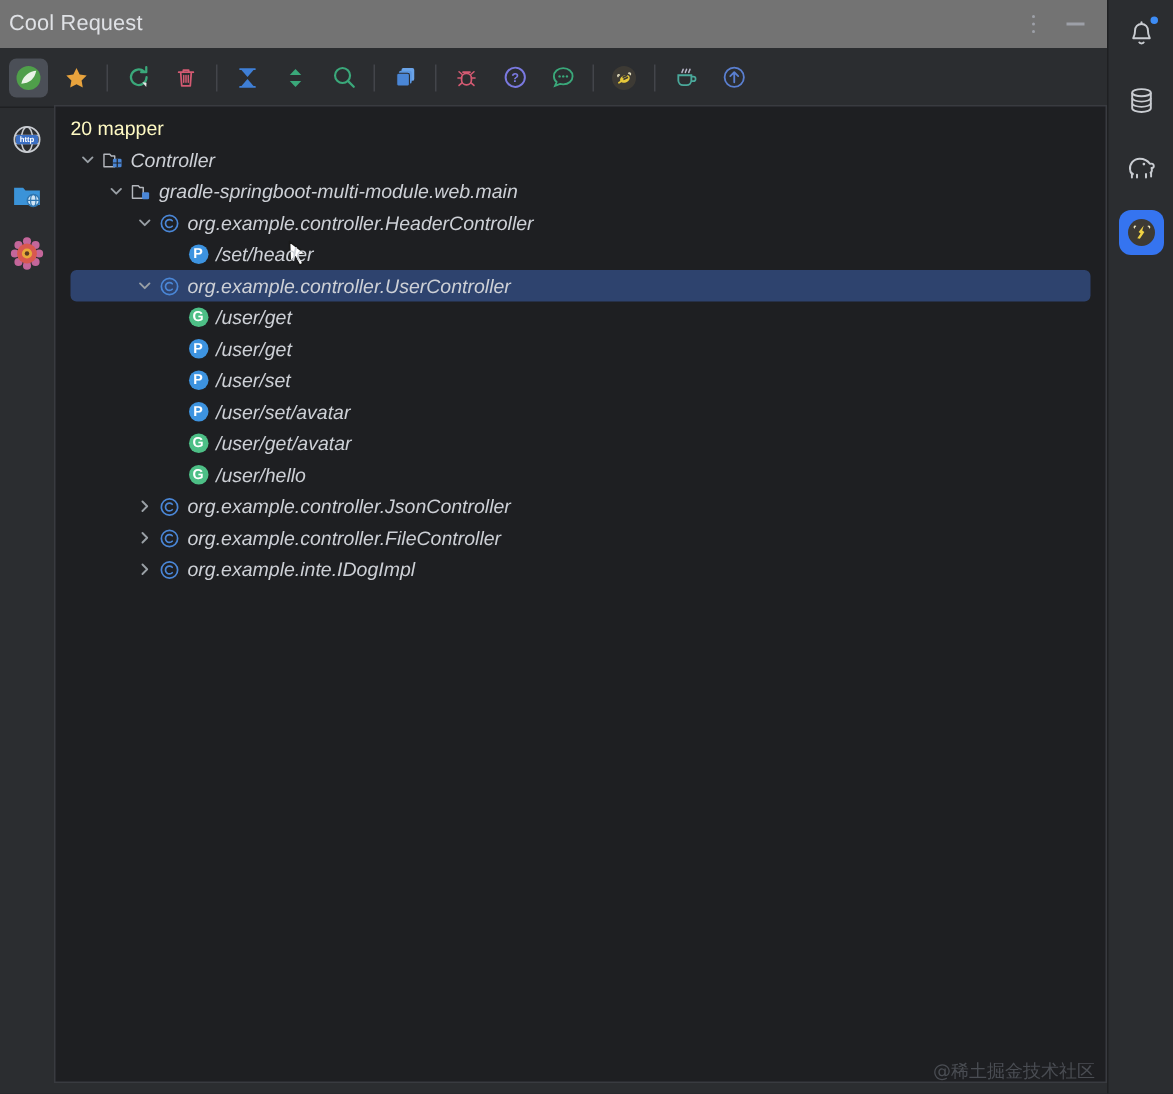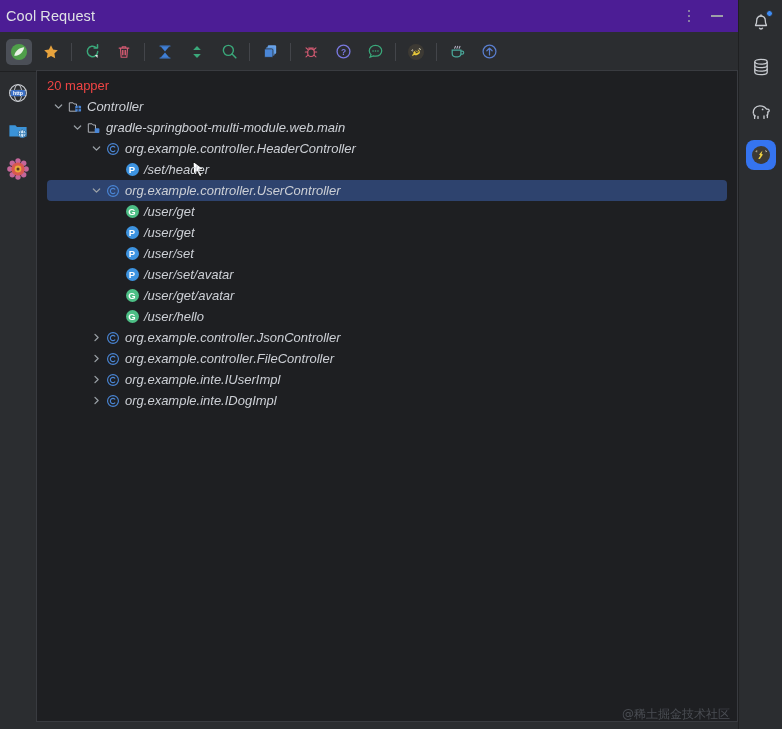--- a/index.html
+++ b/index.html
@@ -11,21 +11,21 @@
   }
   #app {
     position: relative;
     width: 782px; height: 729px;
     background: #2b2d30;
   }
 
   
   .titlebar {
     position: absolute; left: 0; top: 0; width: 738px; height: 32px;
-    background: #4c1d95;
+    background: #737373;
     display: flex; align-items: center;
   }
   .title-text {
     margin-left: 6px;
     color: #dfe1e5; font-size: 14.5px; letter-spacing: .1px;
   }
   .titlebar-actions {
     margin-left: auto; display: flex; align-items: center; gap: 2px;
     padding-right: 8px;
   }
@@ -101,21 +101,21 @@
     font-size: 13px; color: #cdd0d6;
     white-space: nowrap; cursor: default;
     position: relative;
   }
   .row .rowbg {
     position: absolute; left: 10px; right: 10px; top: 0; bottom: 0;
     border-radius: 4px; z-index: 0;
   }
   .row.selected .rowbg { background: #2e436e; }
   .row > * { position: relative; z-index: 1; }
-  .row.plain { padding-left: 10px; color: #ef4444; }
+  .row.plain { padding-left: 10px; color: #fef9c3; }
   .twisty {
     width: 15px; height: 21px; flex: none;
     display: flex; align-items: center; justify-content: center;
     color: #9aa0a6;
   }
   .twisty svg { display: block; }
   .nodeicon {
     width: 18px; height: 21px; flex: none;
     display: flex; align-items: center; justify-content: center;
   }
@@ -492,36 +492,20 @@
               <svg width="9" height="9" viewBox="0 0 10 10">
                 <path d="M3.3 1.5L6.8 5l-3.5 3.5" fill="none" stroke="#9aa0a6" stroke-width="1.4" stroke-linecap="round" stroke-linejoin="round"></path>
               </svg>
             </span>
             <span class="nodeicon">
               <svg width="14" height="14" viewBox="0 0 16 16">
                 <circle cx="8" cy="8" r="6.2" fill="none" stroke="#4a86d6" stroke-width="1.3"></circle>
                 <path d="M10.1 5.9a3 3 0 1 0 0 4.2" fill="none" stroke="#4a86d6" stroke-width="1.3" stroke-linecap="round"></path>
               </svg>
             </span>
-            <span class="label">org.example.inte.IUserImpl</span>
-          </div>
-          <div class="row">
-            <div class="rowbg"></div>
-            <span style="width: 52px; flex: 0 0 auto;"></span>
-            <span class="twisty">
-              <svg width="9" height="9" viewBox="0 0 10 10">
-                <path d="M3.3 1.5L6.8 5l-3.5 3.5" fill="none" stroke="#9aa0a6" stroke-width="1.4" stroke-linecap="round" stroke-linejoin="round"></path>
-              </svg>
-            </span>
-            <span class="nodeicon">
-              <svg width="14" height="14" viewBox="0 0 16 16">
-                <circle cx="8" cy="8" r="6.2" fill="none" stroke="#4a86d6" stroke-width="1.3"></circle>
-                <path d="M10.1 5.9a3 3 0 1 0 0 4.2" fill="none" stroke="#4a86d6" stroke-width="1.3" stroke-linecap="round"></path>
-              </svg>
-            </span>
             <span class="label">org.example.inte.IDogImpl</span>
           </div>
         </div>
     </div>
   </div>
 
   <div class="rightrail">
     <div class="rr-btn">
       <svg width="20" height="20" viewBox="0 0 20 20">
         <path d="M10 3c-2.6 0-4.3 1.9-4.3 4.4 0 3.4-1.2 4.3-1.2 5.1h11c0-.8-1.2-1.7-1.2-5.1C14.3 4.9 12.6 3 10 3z" fill="none" stroke="#c9ccd1" stroke-width="1.3" stroke-linejoin="round"></path>

